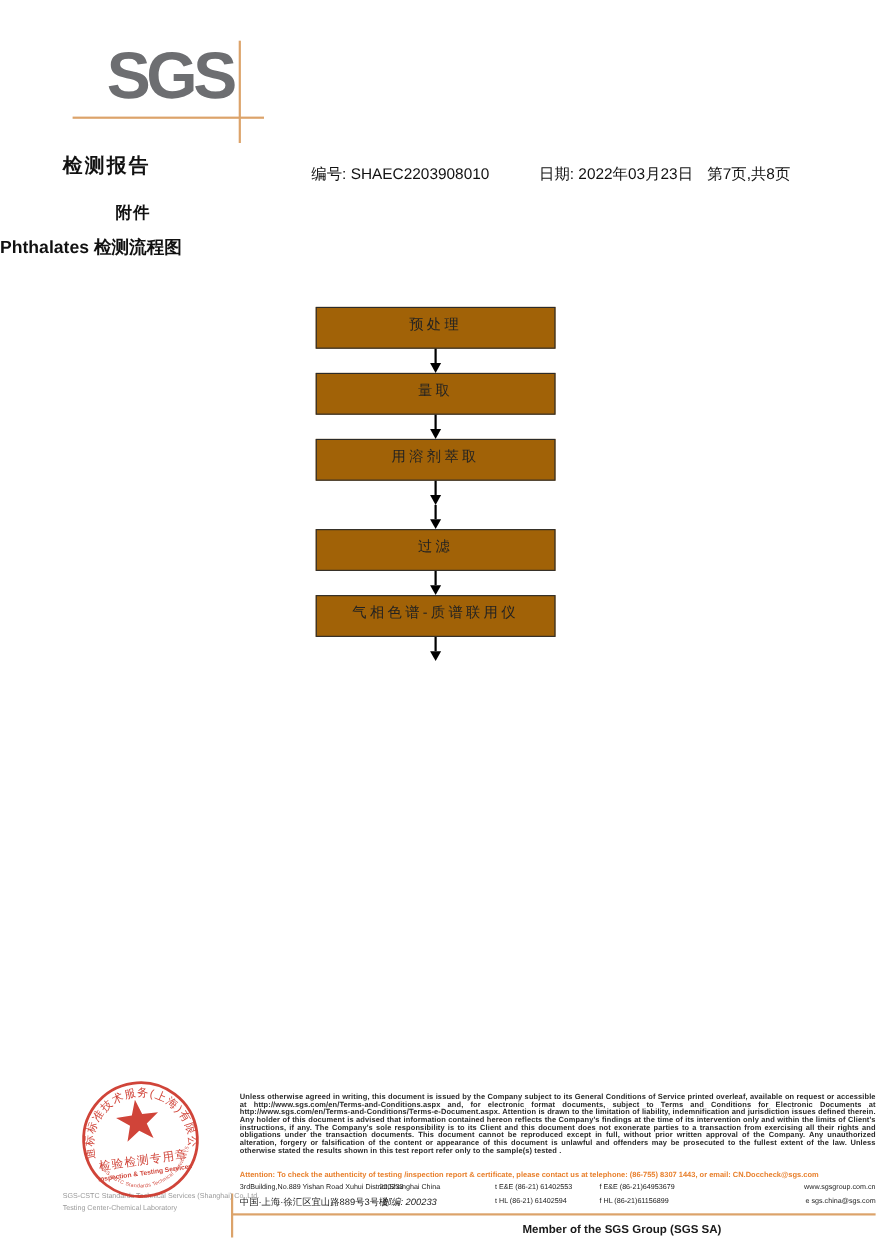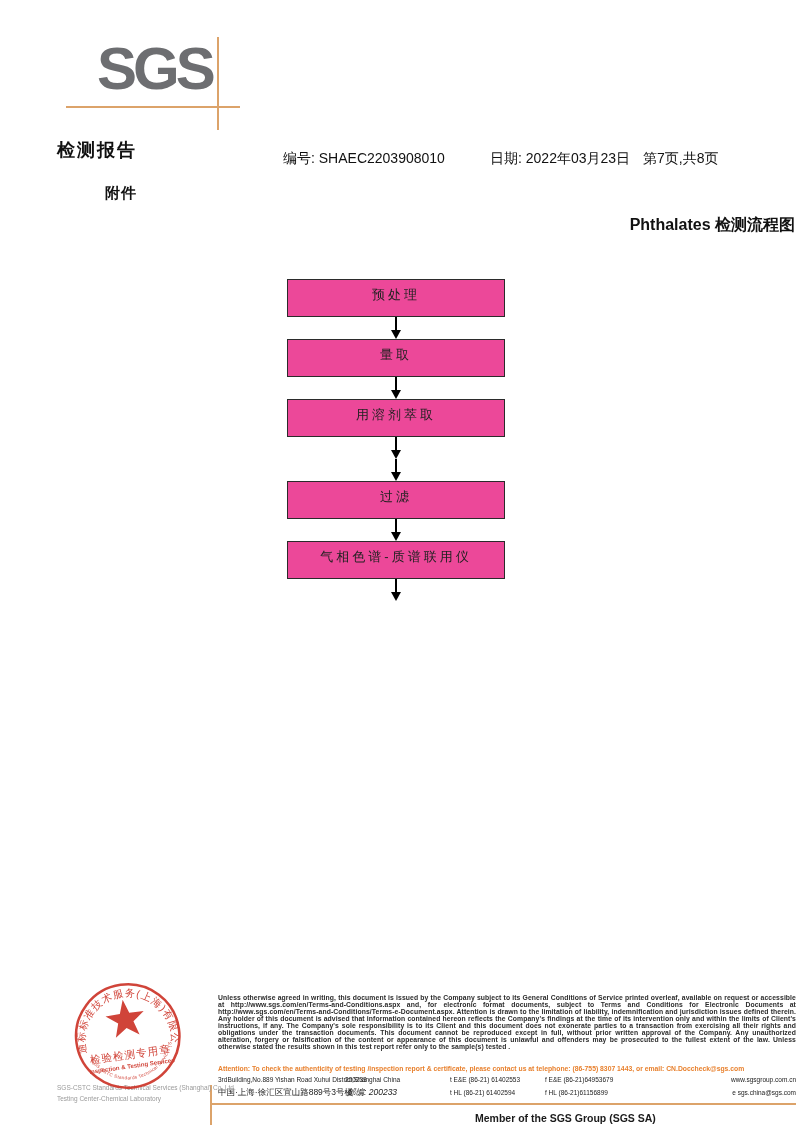--- a/index.html
+++ b/index.html
@@ -25,26 +25,26 @@
   .hdr-no   { left:283px;text-align:right; }
   .hdr-date { left:490px; }
   .hdr-page { left:643px; }
   .attachment-label {
     position:absolute; left:57px; top:184px;
     font-size:15px; font-weight:bold; letter-spacing:1px;margin-left:48px;
   }
   
   .flow-title {
     position:absolute; left:0; top:215px; width:795px;
-    text-align:right; font-size:16px; font-weight:bold;
+    text-align:left; font-size:16px; font-weight:bold;
   }
   .flow { position:absolute; left:287px; top:279px; width:218px; }
   .flow-box {
     box-sizing:border-box; width:218px; height:38px;
-    border:1.5px solid #2b2b2b; background:#ec4899;
+    border:1.5px solid #2b2b2b; background:#a16207;
     display:flex; align-items:center; justify-content:center;
     padding-bottom:7px; font-size:13px; letter-spacing:3px; color:#222;
   }
   .flow-arrow { height:22px; display:flex; flex-direction:column; align-items:center; }
   .arrow-stem { width:2px; flex:1; background:#000; }
   .arrow-head {
     width:0; height:0;
     border-left:5px solid transparent; border-right:5px solid transparent;
     border-top:9px solid #000;
   }

